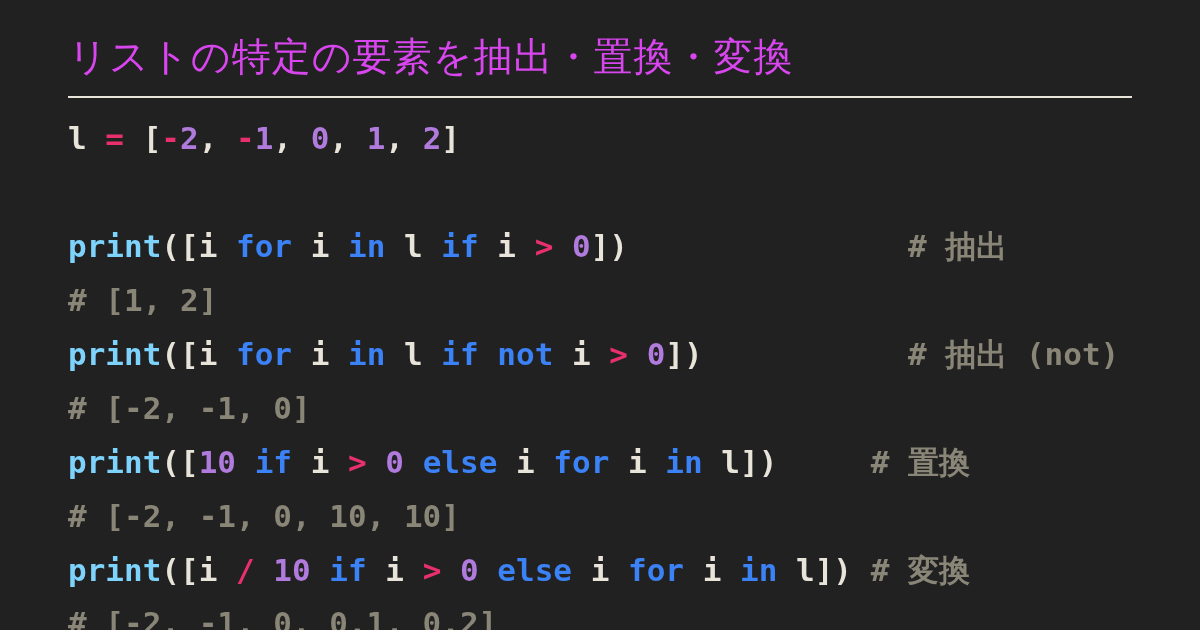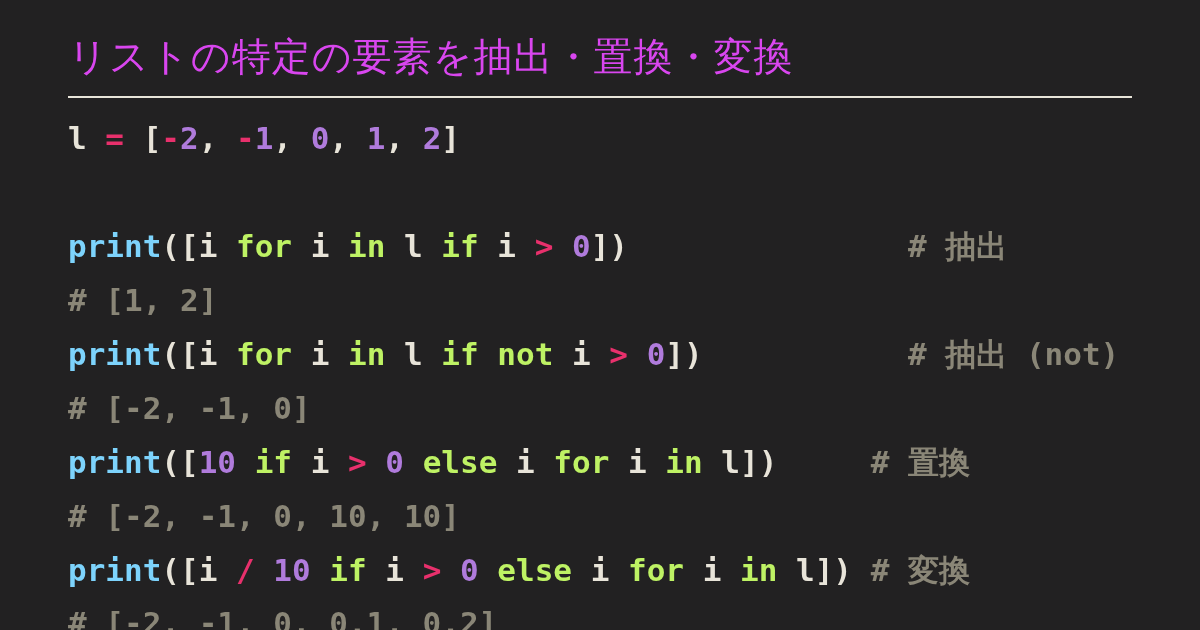--- a/index.html
+++ b/index.html
@@ -26,21 +26,21 @@
   }
   pre.code {
     margin: 14px 0 0 0;
     font-family: "SFMono-Regular", Menlo, Consolas, "DejaVu Sans Mono", monospace;
     font-size: 31px;
     line-height: 1.74;
     white-space: pre;
     font-weight: 700;
   }
   .tok-fn   { color: #7dd3fc; }   
-  .tok-kw   { color: #bef264; }   
+  .tok-kw   { color: #3b82f6; }   
   .tok-num  { color: #b07bdc; }   
   .tok-str,
   .tok-plain{ color: #e8e4d9; }   
   .tok-op   { color: #e8306c; }   
   .tok-cmt  { color: #8a8677; text-align: right; }   
 </style>
 </head>
 <body>
 
 <div class="wrap">

